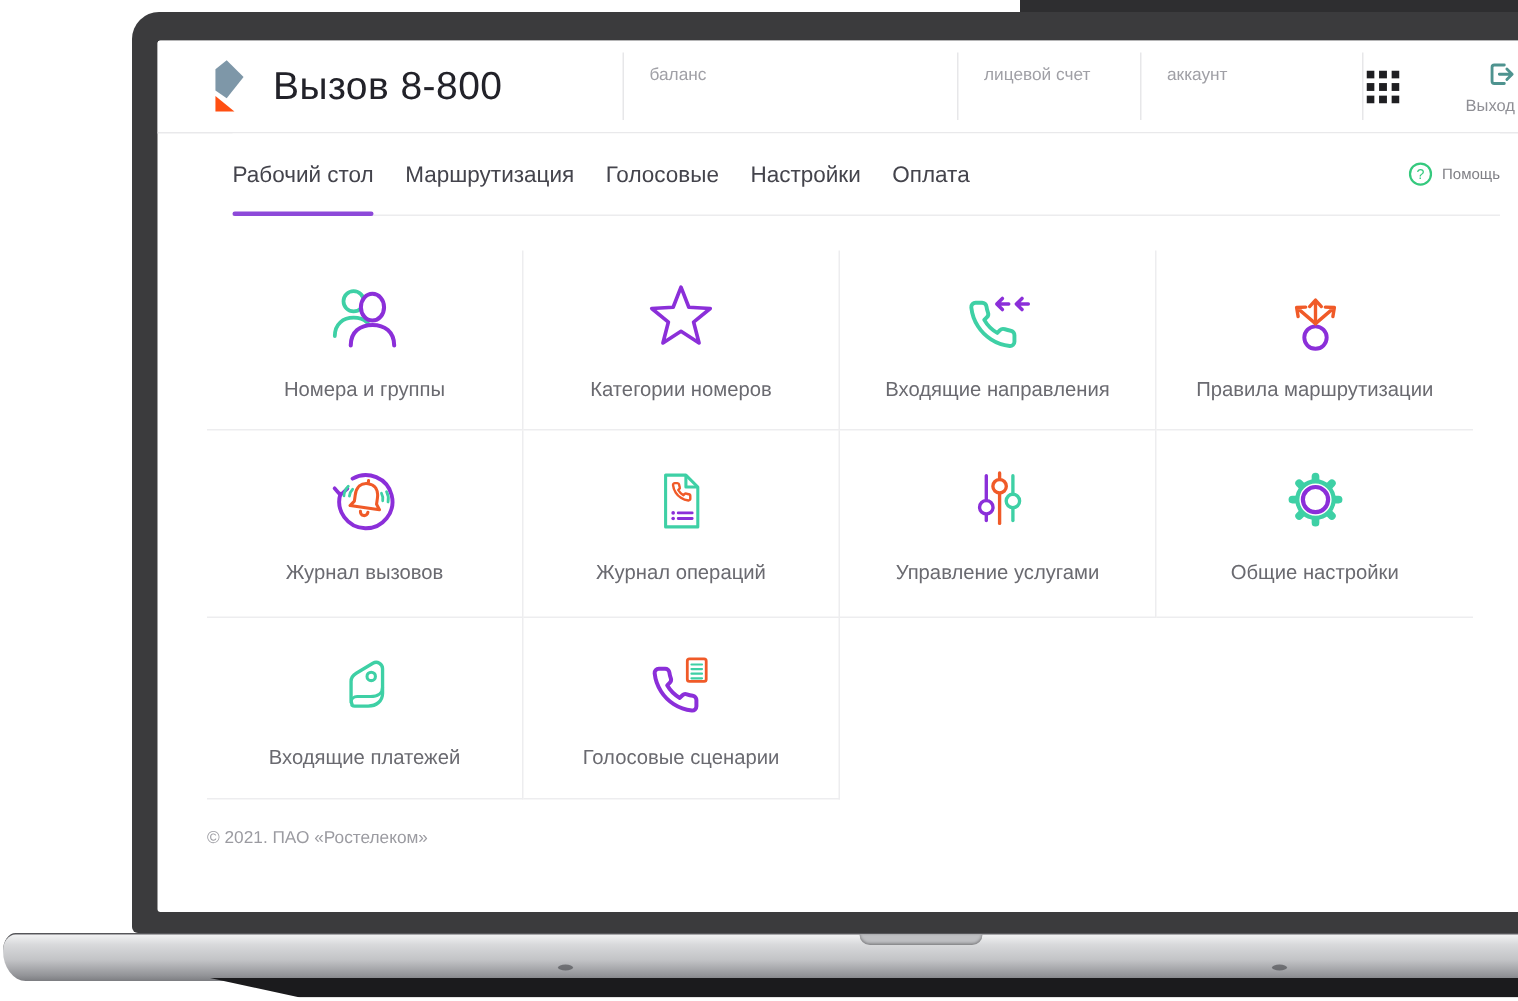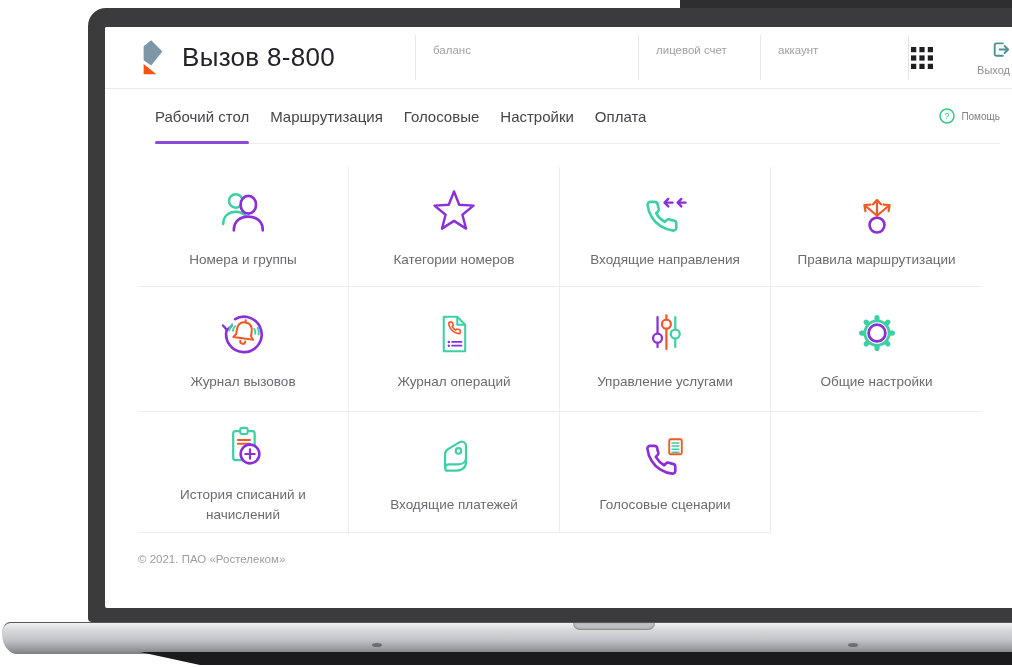--- a/index.html
+++ b/index.html
@@ -243,34 +243,20 @@
           <span class="t-icon">
             <svg width="56" height="56" viewBox="0 0 60 60" fill="none">
               <path d="M43 29h3.5M39.2 38.2l2.5 2.5M30 42v3.5M20.8 38.2l-2.5 2.5M17 29h-3.5M20.8 19.8l-2.5-2.5M30 16v-3.5M39.2 19.8l2.5-2.5" stroke="#3ed0a5" stroke-width="5.5" stroke-linecap="round"></path>
               <circle cx="30" cy="29" r="13" fill="#fff" stroke="#3ed0a5" stroke-width="3"></circle>
               <circle cx="30" cy="29" r="9" stroke="#8b2fd9" stroke-width="3"></circle>
             </svg>
           </span>
           <span class="t-label">Общие настройки</span>
         </div>
 
-        <div class="cell r3">
-          <span class="t-icon">
-            <svg width="56" height="56" viewBox="0 0 60 60" fill="none">
-              <rect x="19.5" y="13" width="23" height="31" rx="2.5" stroke="#3ed0a5" stroke-width="2.4"></rect>
-              <rect x="27" y="9.5" width="8" height="6.5" rx="2" fill="#fff" stroke="#3ed0a5" stroke-width="2.2"></rect>
-              <g stroke="#f05a28" stroke-width="2.2" stroke-linecap="round">
-                <path d="M24.5 22.5 h13 M24.5 26.5 h13"></path>
-              </g>
-              <circle cx="37.5" cy="37.5" r="10" fill="#fff" stroke="#8b2fd9" stroke-width="2.8"></circle>
-              <path d="M37.5 32.5 v10 M32.5 37.5 h10" stroke="#8b2fd9" stroke-width="2.4" stroke-linecap="round"></path>
-            </svg>
-          </span>
-          <span class="t-label">История списаний и начислений</span>
-        </div>
 
         <div class="cell r3">
           <span class="t-icon">
             <svg width="56" height="56" viewBox="0 0 60 60" fill="none" stroke="#3ed0a5">
               <path d="M21 43c-0.4-0.6-0.6-1.3-0.6-2.2V27.2c0-2.6 1.3-4.5 3.7-5.9L36 14.1c3.1-1.8 6.9 0.4 6.9 4v17.4c0 5.7-4.5 9.2-10.3 9.2H23c-0.8 0-1.5-0.3-2-0.7z" stroke-width="2.4" stroke-linejoin="round"></path>
               <path d="M42.9 31c0 4.6-3.8 6.9-8.6 6.9h-9.5c-2.4 0-4.3 1.6-4.3 4" stroke-width="2.2" stroke-linecap="round"></path>
               <circle cx="34.8" cy="23.5" r="3" stroke-width="2.2"></circle>
             </svg>
           </span>
           <span class="t-label">Входящие платежей</span>

